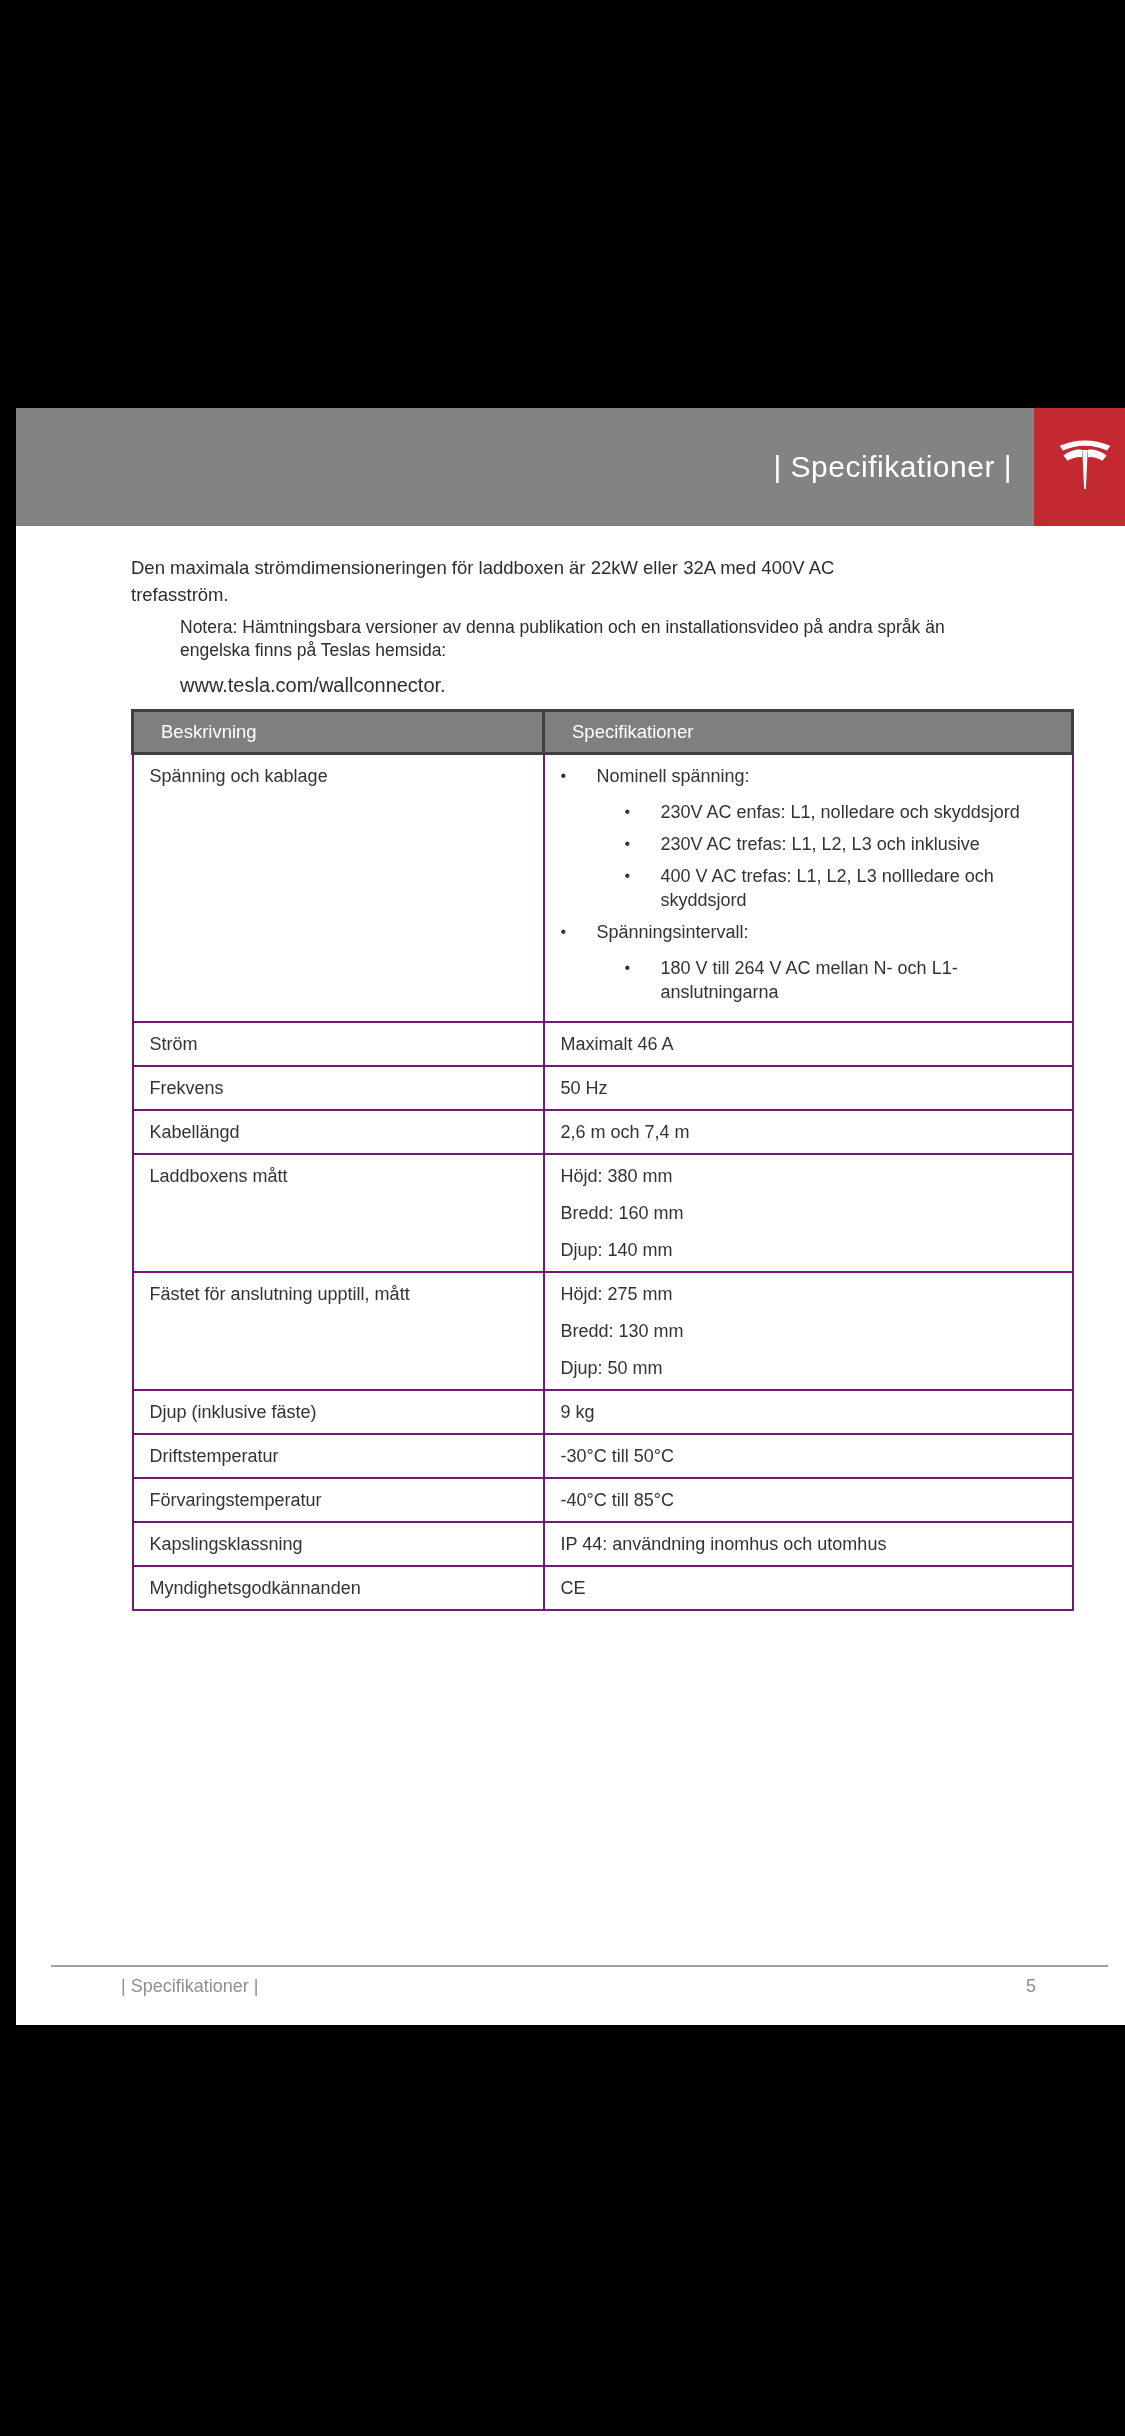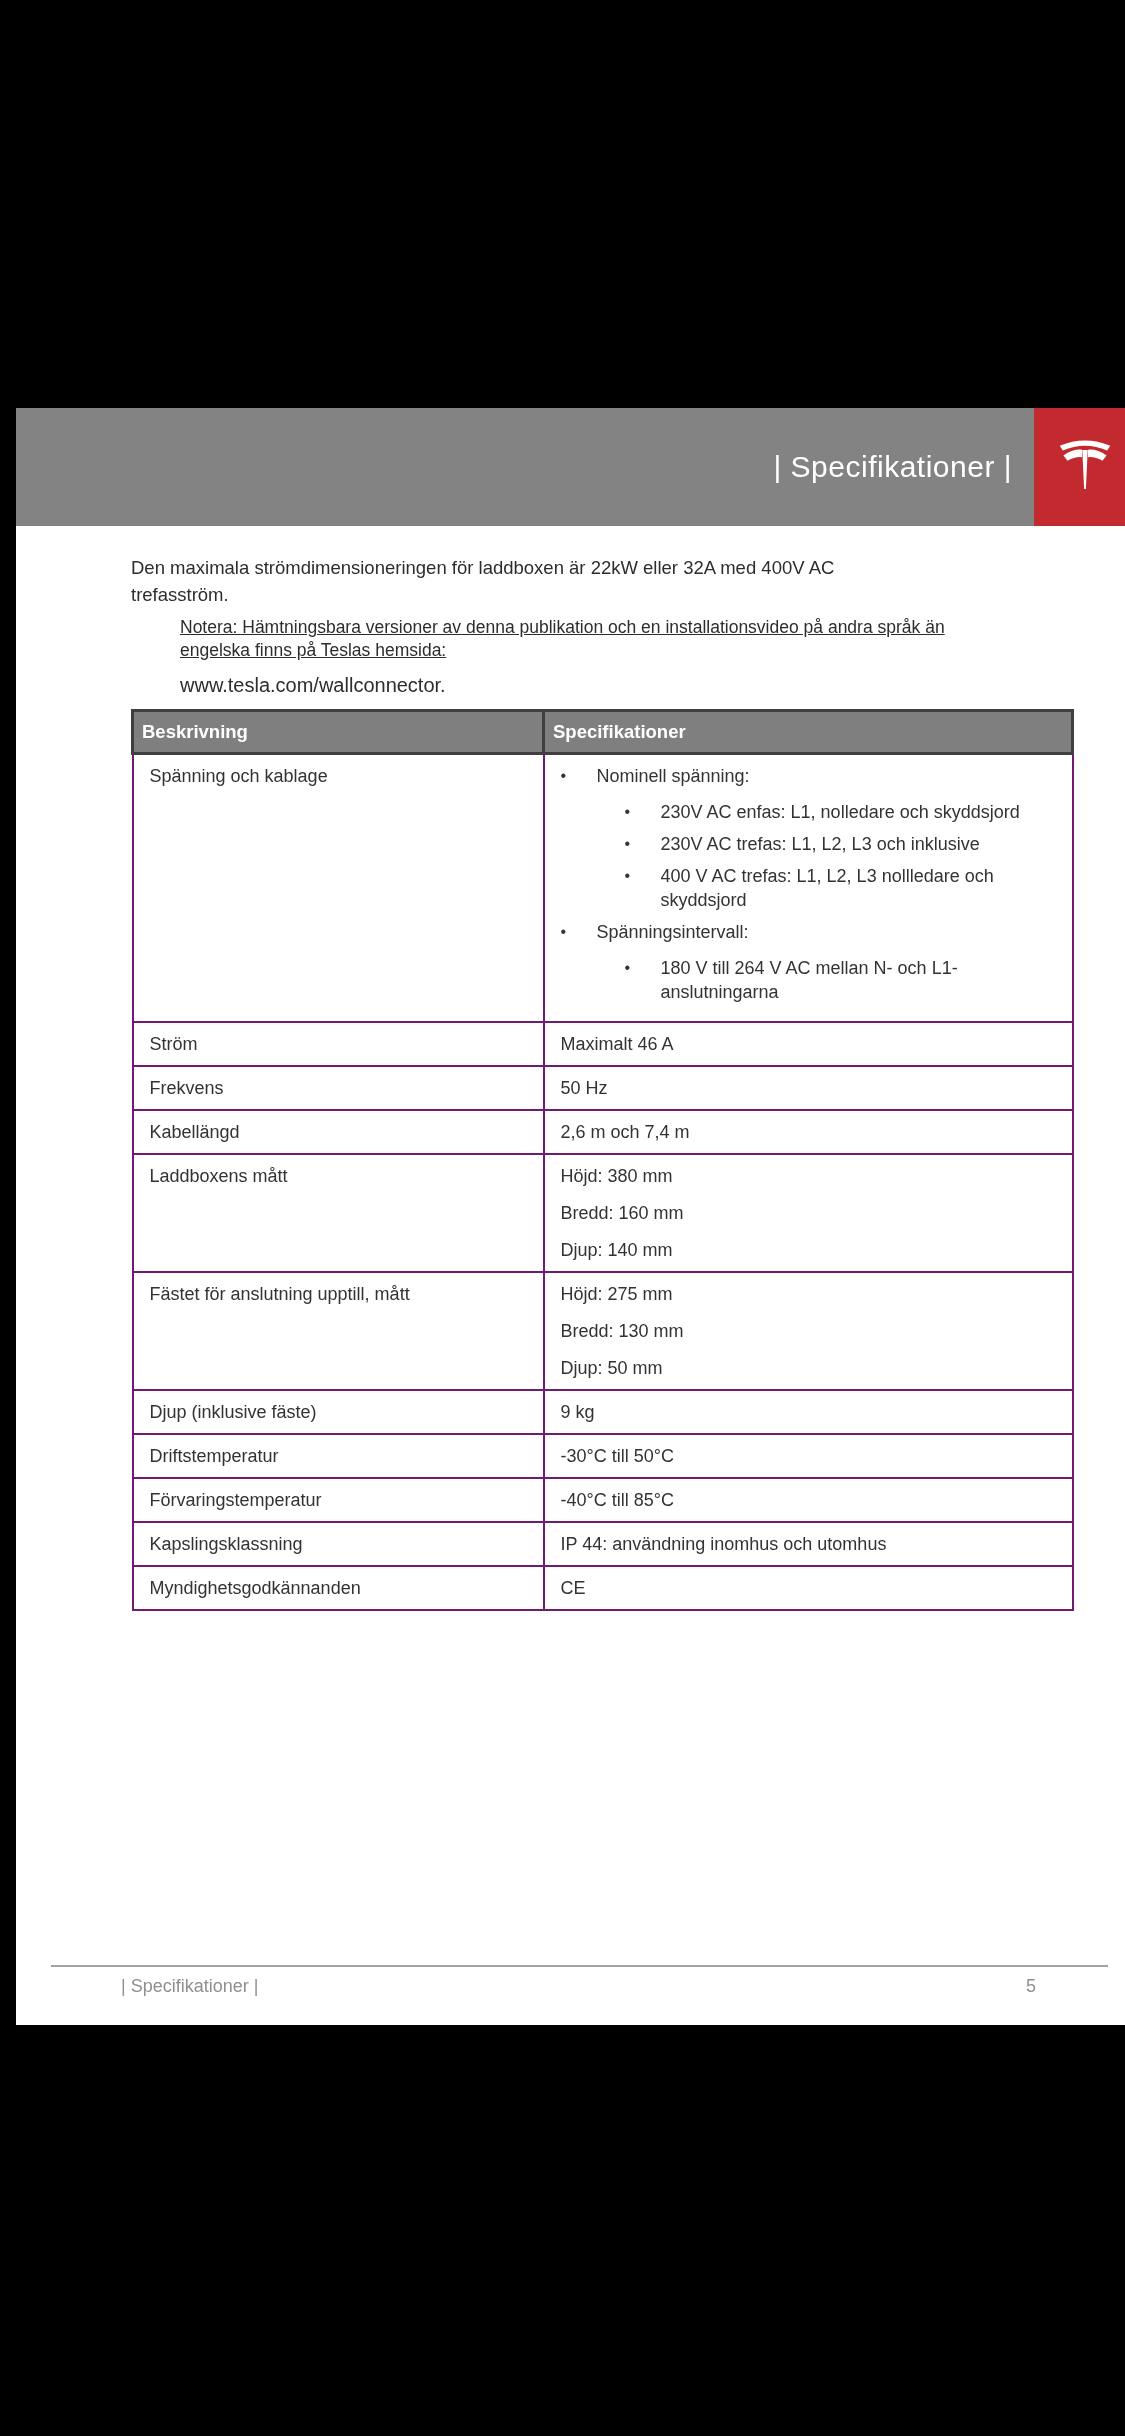--- a/index.html
+++ b/index.html
@@ -43,21 +43,20 @@
     margin:28px 0 0 0;
     width:760px;
     font-size:18.5px;
     line-height:27px;
   }
   .note-paragraph{
     margin:8px 0 0 49px;
     width:770px;
     font-size:17.5px;
     line-height:23px;
-    text-decoration:underline;
   }
   .link-line{
     display:inline-block;
     margin:12px 0 0 49px;
     font-size:20px;
     color:#2d2d2d;
     text-decoration:none;
   }
   
   table.spec-table{
@@ -66,24 +65,24 @@
     border-collapse:collapse;
     table-layout:fixed;
     font-size:18px;
     color:#333333;
   }
   table.spec-table col.c1{width:411px;}
   table.spec-table col.c2{width:529px;}
   table.spec-table th{
     background:#7f7f7f;
     color:#ffffff;
-    font-weight:700;
+    font-weight:400;
     font-size:18.5px;
     text-align:left;
-    padding:9px 8px;
+    padding:9px 27px;
     border:3px solid #3f3f3f;
   }
   table.spec-table td{
     border:2px solid #701a75;
     padding:9px 16px;
     vertical-align:top;
     line-height:24px;
   }
   td.val-cell .val-line{margin-bottom:13px;}
   td.val-cell .val-line:last-child{margin-bottom:0;}

